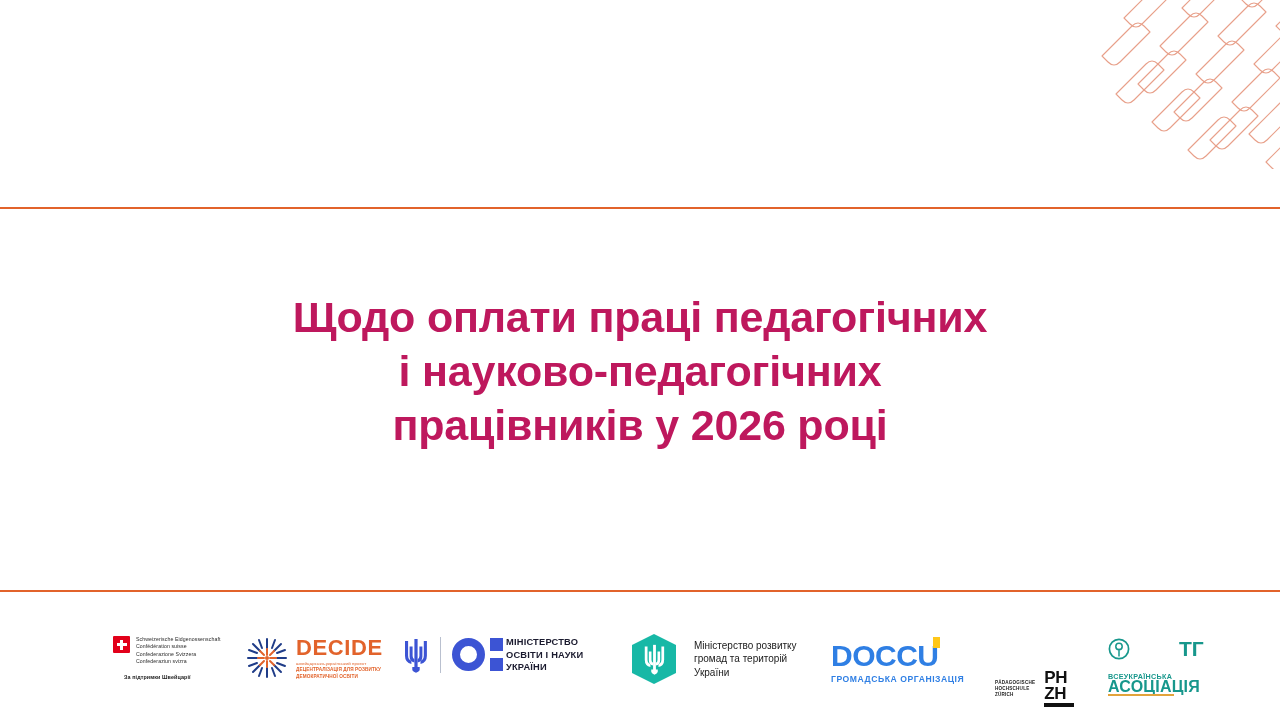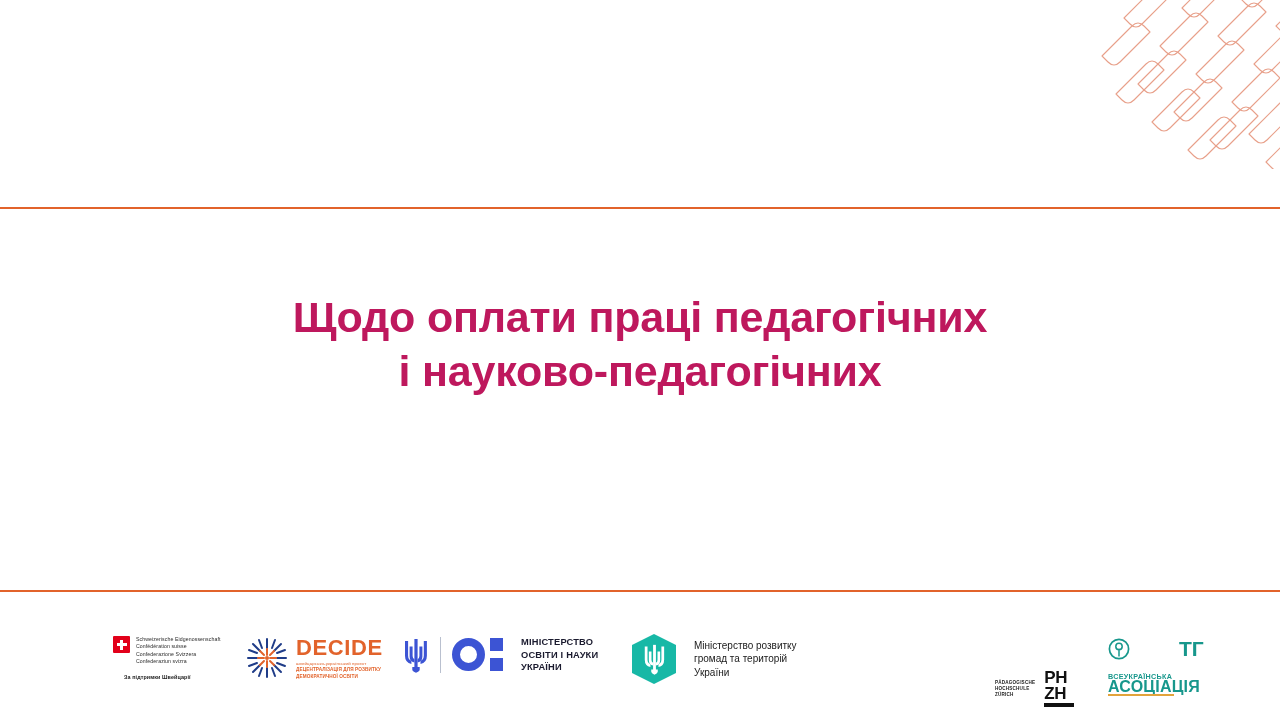--- a/index.html
+++ b/index.html
@@ -150,21 +150,21 @@
   }
   .mon-squares {
     margin-left: 5px;
     display: flex;
     flex-direction: column;
     justify-content: space-between;
     height: 33px;
   }
   .mon-sq { width: 13px; height: 13px; background: #3C54D4; }
   .mon-text {
-    margin-left: 18px;
+    margin-left: 3px;
     font-size: 9.3px;
     font-weight: bold;
     line-height: 12.6px;
     color: #1a1a2e;
     letter-spacing: 0.2px;
   }
 
   
   .logo-mrgt { left: 632px; top: 14px; }
   .mrgt-hex {
@@ -290,20 +290,21 @@
       <path d="M172 168 L202 138 Q208 132 214 138 L220 144 L190 174 Q184 180 178 174 Z"></path>
     </g>
   </svg>
 
   <div class="rule rule-top"></div>
   <div class="rule rule-bottom"></div>
 
   <div class="title-block">
     <div class="title-line">Щодо оплати праці педагогічних</div>
     <div class="title-line">і науково-педагогічних</div>
+    <div class="title-line">працівників у 2026 році</div>
   </div>
 
   <div class="logo-strip">
 
     <div class="logo logo-swiss">
       <div class="swiss-row">
         <div class="swiss-flag"></div>
         <div class="swiss-names">
           <div>Schweizerische Eidgenossenschaft</div>
           <div>Confédération suisse</div>
@@ -395,20 +396,26 @@
           </g>
         </svg>
       </div>
       <div class="mrgt-text">
         <div>Міністерство розвитку</div>
         <div>громад та територій</div>
         <div>України</div>
       </div>
     </div>
 
+    <div class="logo logo-doccu">
+      <div class="doccu-word">
+        <span>DOCC</span><span class="accent">U</span>
+      </div>
+      <div class="doccu-sub">ГРОМАДСЬКА ОРГАНІЗАЦІЯ</div>
+    </div>
 
     <div class="logo logo-phzh">
       <div class="phzh-small">
         <div>PÄDAGOGISCHE</div>
         <div>HOCHSCHULE</div>
         <div>ZÜRICH</div>
       </div>
       <div>
         <div class="phzh-mark">PH</div>
         <div class="phzh-mark">ZH</div>

